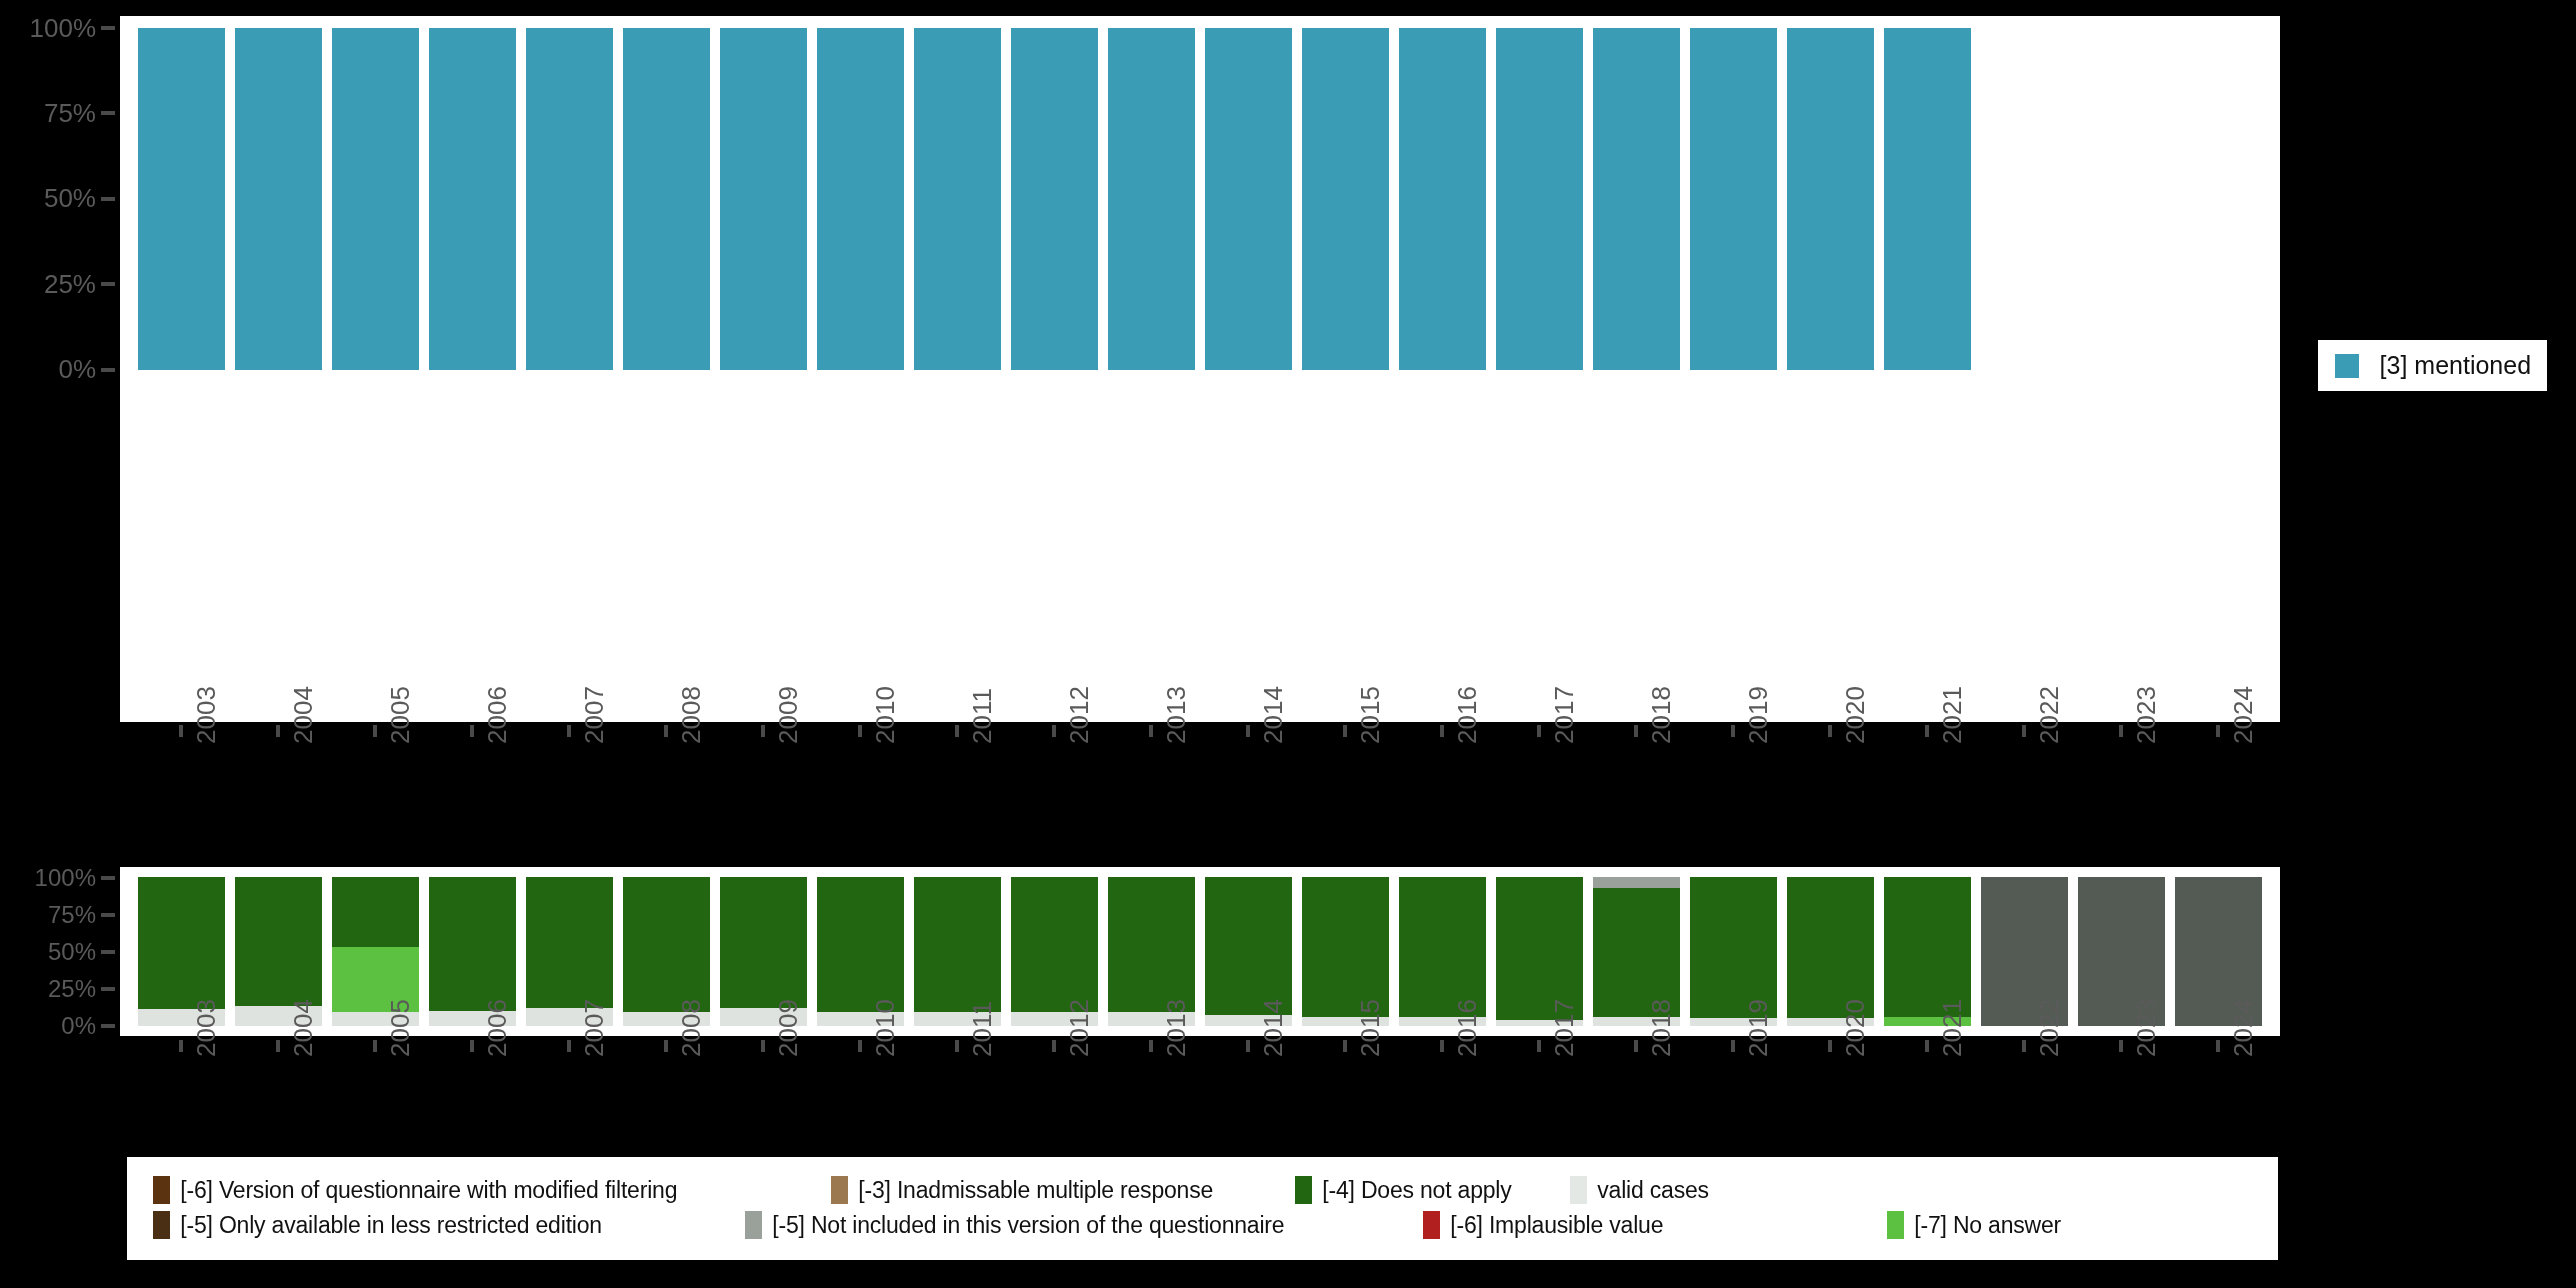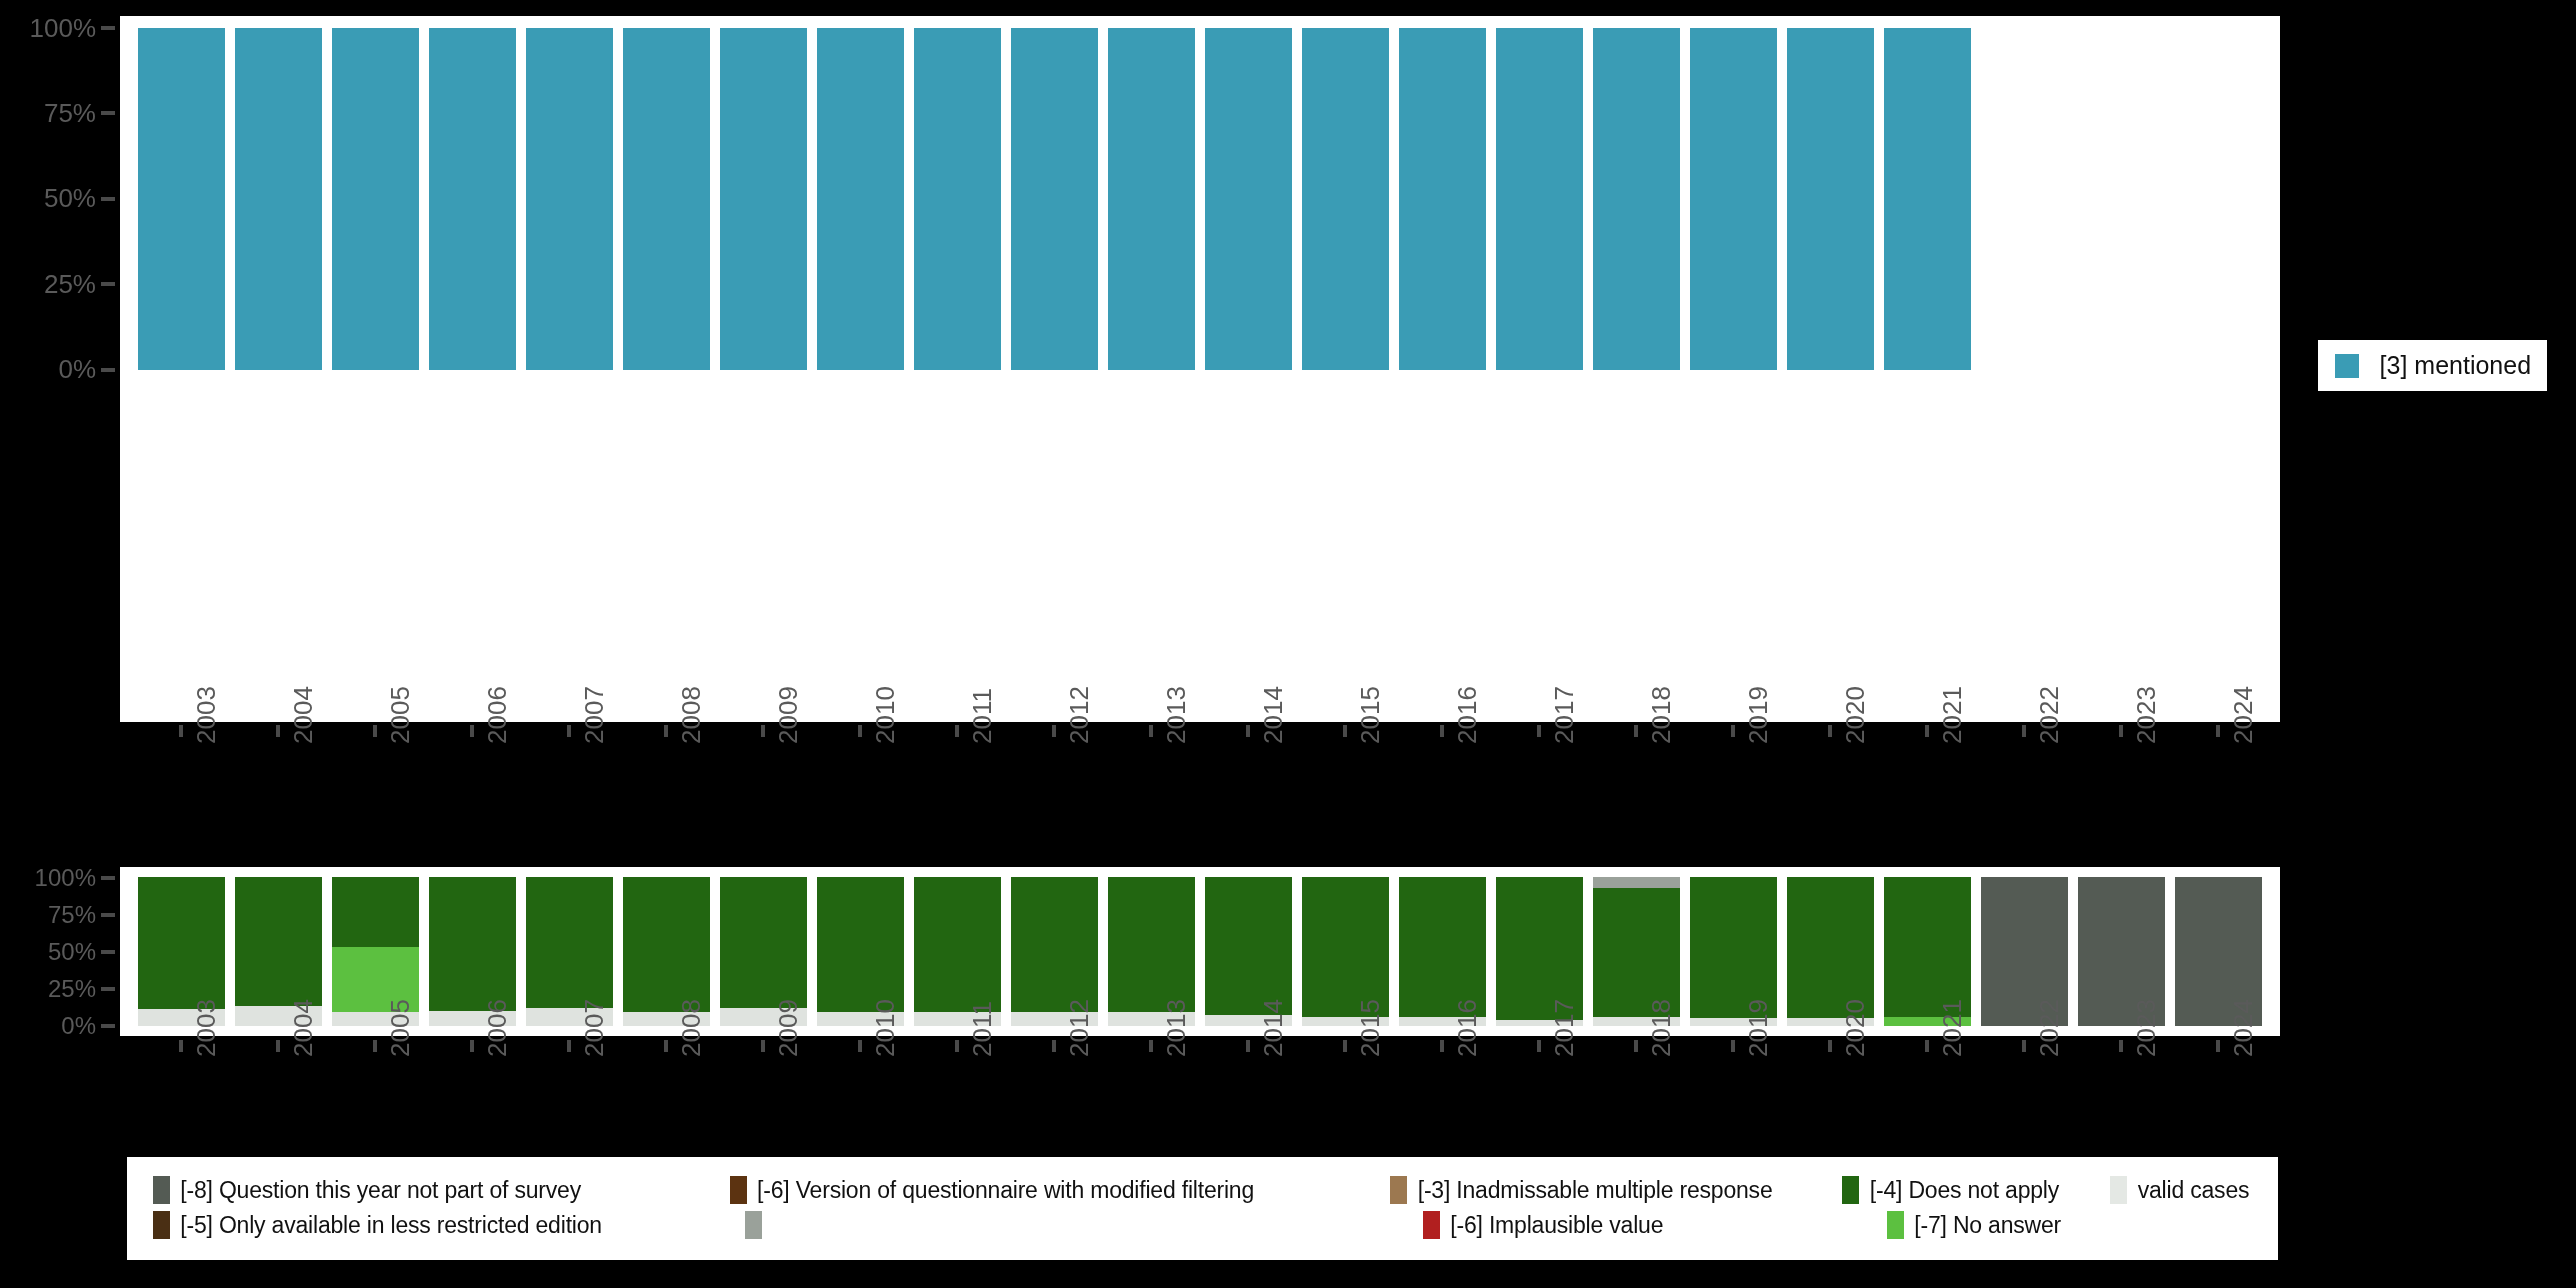--- a/index.html
+++ b/index.html
@@ -411,24 +411,20 @@
     <div class="xtick" style="left: 2022px; top: 1040px;"></div>
     <div class="year-label" style="left: 2034px; top: 1057px;">2022</div>
     <div class="xtick" style="left: 2119px; top: 1040px;"></div>
     <div class="year-label" style="left: 2131px; top: 1057px;">2023</div>
     <div class="xtick" style="left: 2216px; top: 1040px;"></div>
     <div class="year-label" style="left: 2228px; top: 1057px;">2024</div>
   </div>
 
 <div id="bottom-legend">
   <div class="legend-row" id="legend-row-1">
-      <div class="legend-item" style="width: 592px;">
-        <span class="swatch" style="background: rgb(84, 91, 84);"></span>
-        <span class="lbl">[-8] Question this year not part of survey</span>
-      </div>
       <div class="legend-item" style="width: 678px; text-align: right;">
         <span class="swatch" style="background: rgb(92, 51, 17);"></span>
         <span class="lbl">[-6] Version of questionnaire with modified filtering</span>
       </div>
       <div class="legend-item" style="width: 464px;">
         <span class="swatch" style="background: rgb(156, 120, 80);"></span>
         <span class="lbl">[-3] Inadmissable multiple response</span>
       </div>
       <div class="legend-item" style="width: 275px;">
         <span class="swatch" style="background: rgb(34, 102, 17);"></span>
@@ -439,20 +435,21 @@
         <span class="lbl">valid cases</span>
       </div>
     </div>
   <div class="legend-row" id="legend-row-2">
       <div class="legend-item" style="width: 592px;">
         <span class="swatch" style="background: rgb(74, 47, 20);"></span>
         <span class="lbl">[-5] Only available in less restricted edition</span>
       </div>
       <div class="legend-item" style="width: 678px;">
         <span class="swatch" style="background: rgb(154, 161, 154);"></span>
+        <span class="lbl">[-5] Not included in this version of the questionnaire</span>
       </div>
       <div class="legend-item" style="width: 464px;">
         <span class="swatch" style="background: rgb(177, 31, 31);"></span>
         <span class="lbl">[-6] Implausible value</span>
       </div>
       <div class="legend-item" style="width: 275px;">
         <span class="swatch" style="background: rgb(92, 192, 64);"></span>
         <span class="lbl">[-7] No answer</span>
       </div>
     </div>

